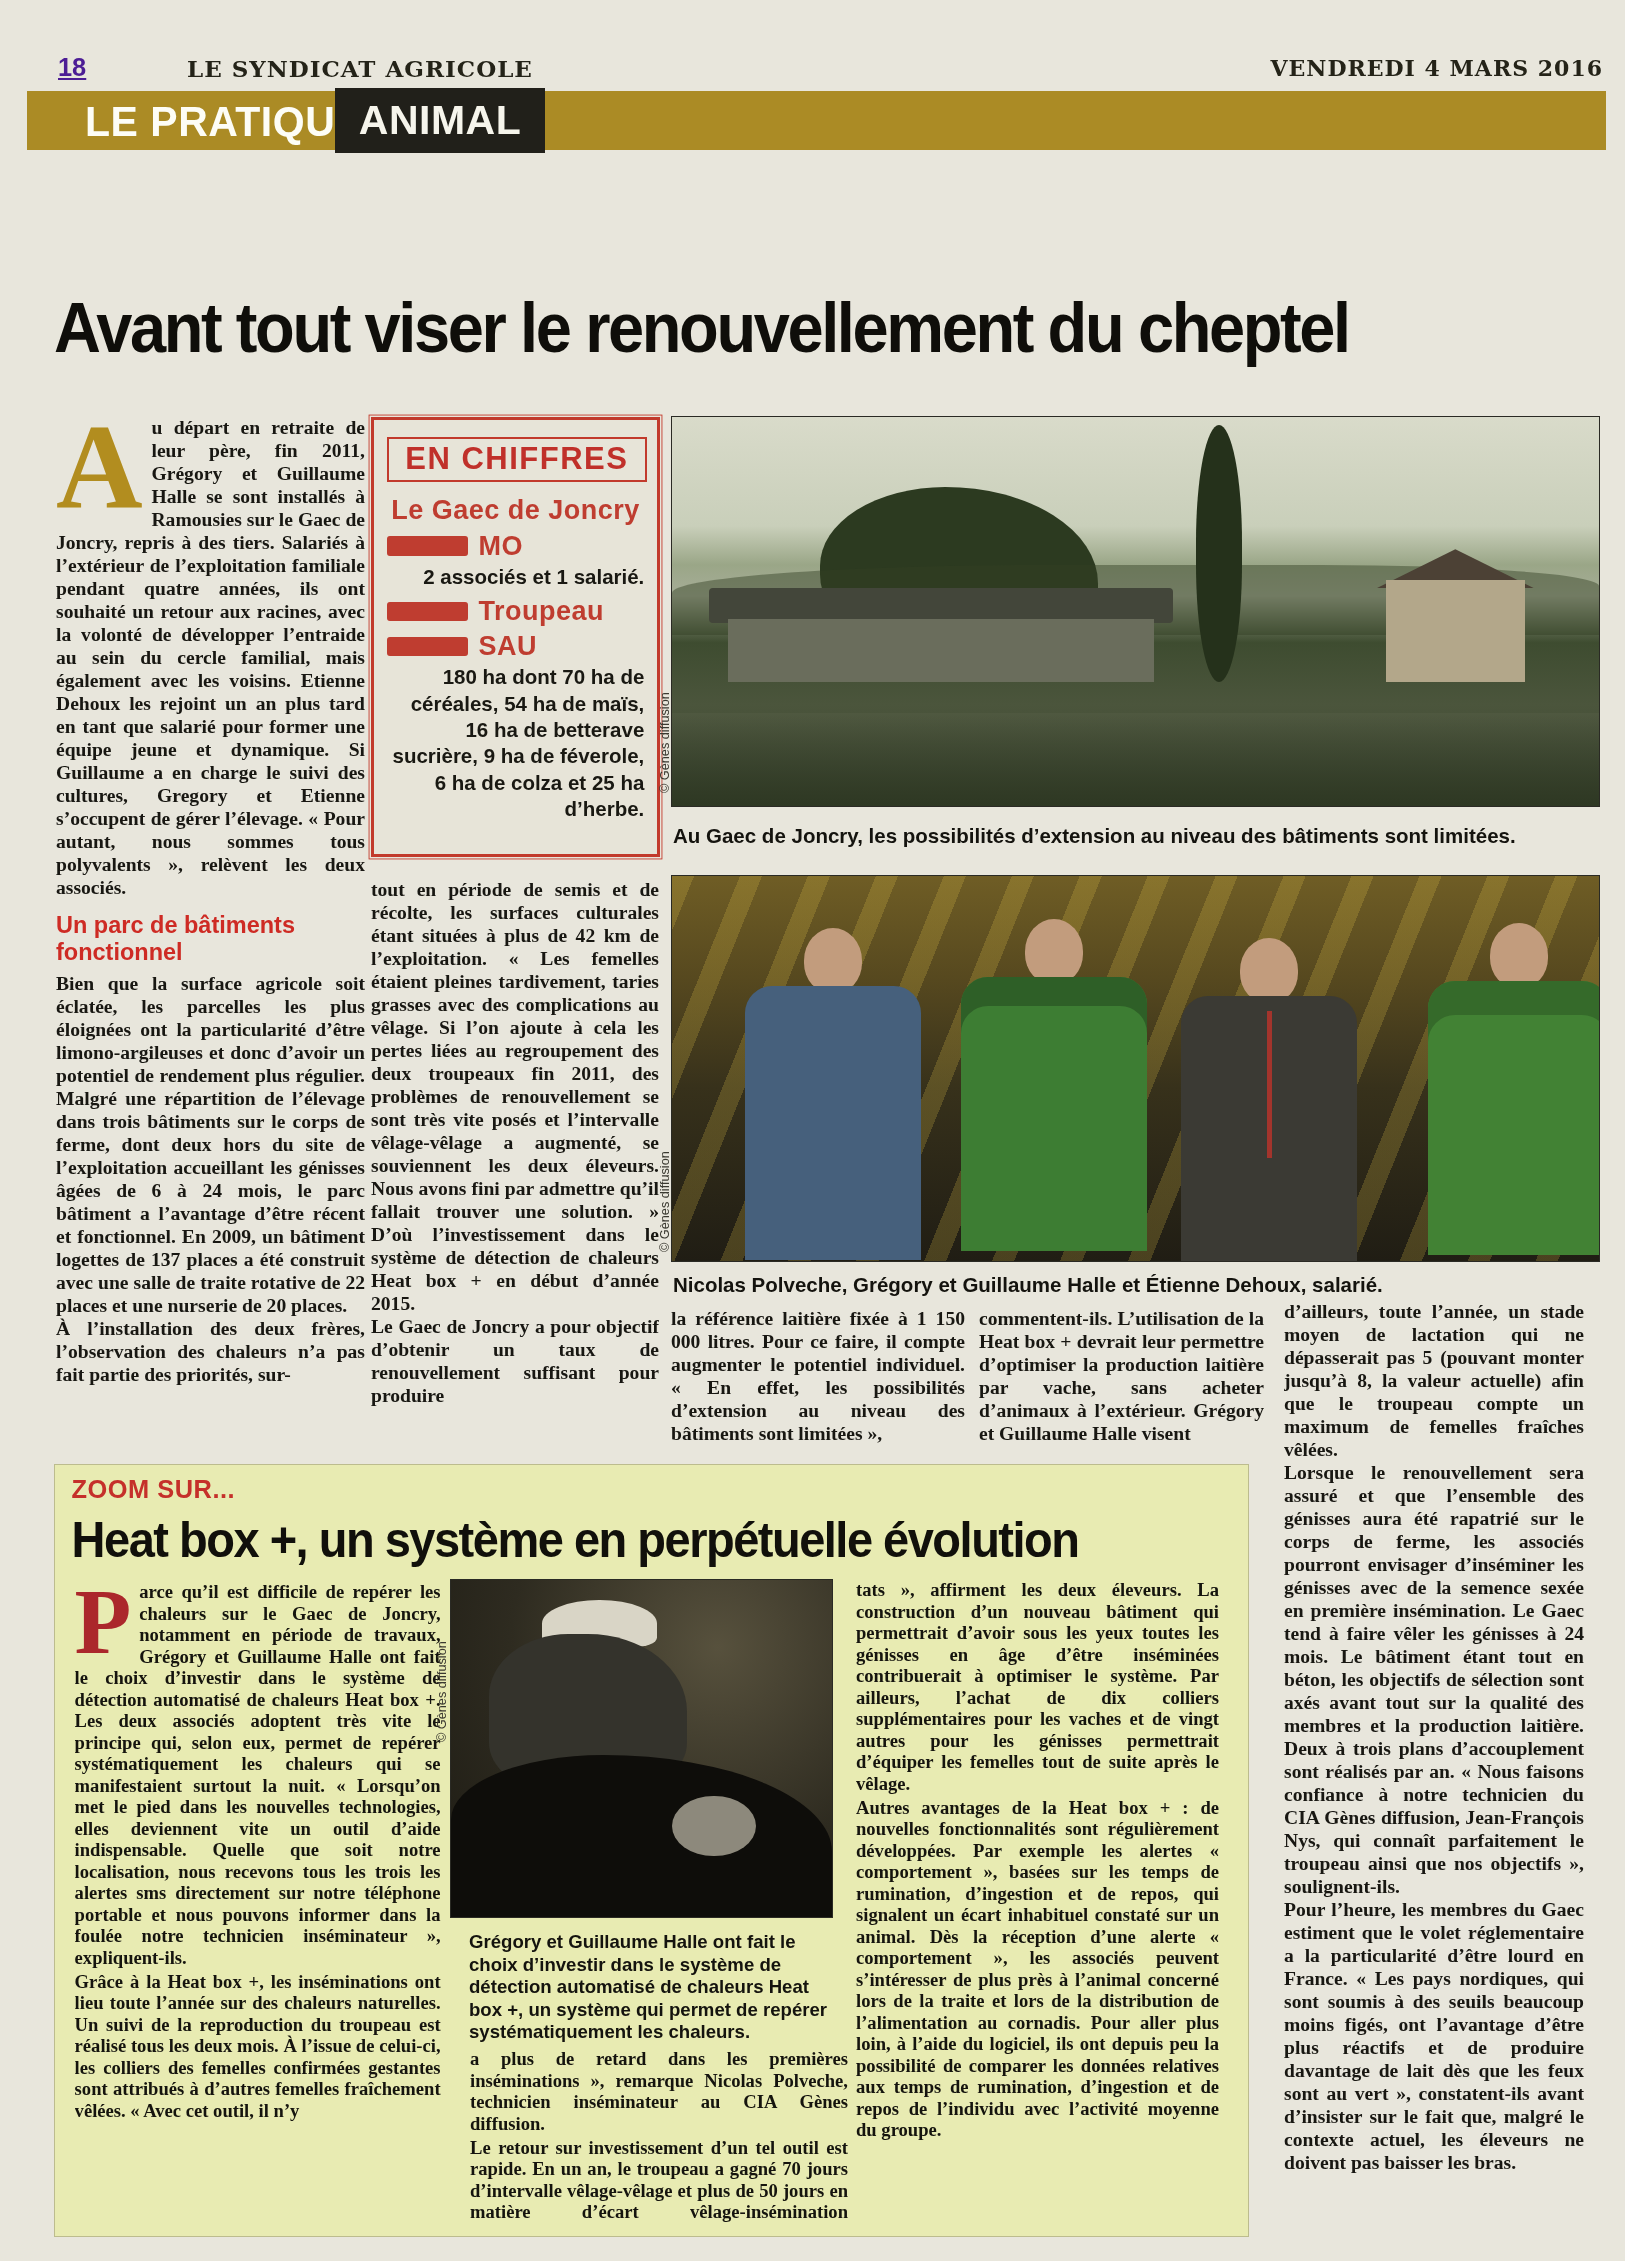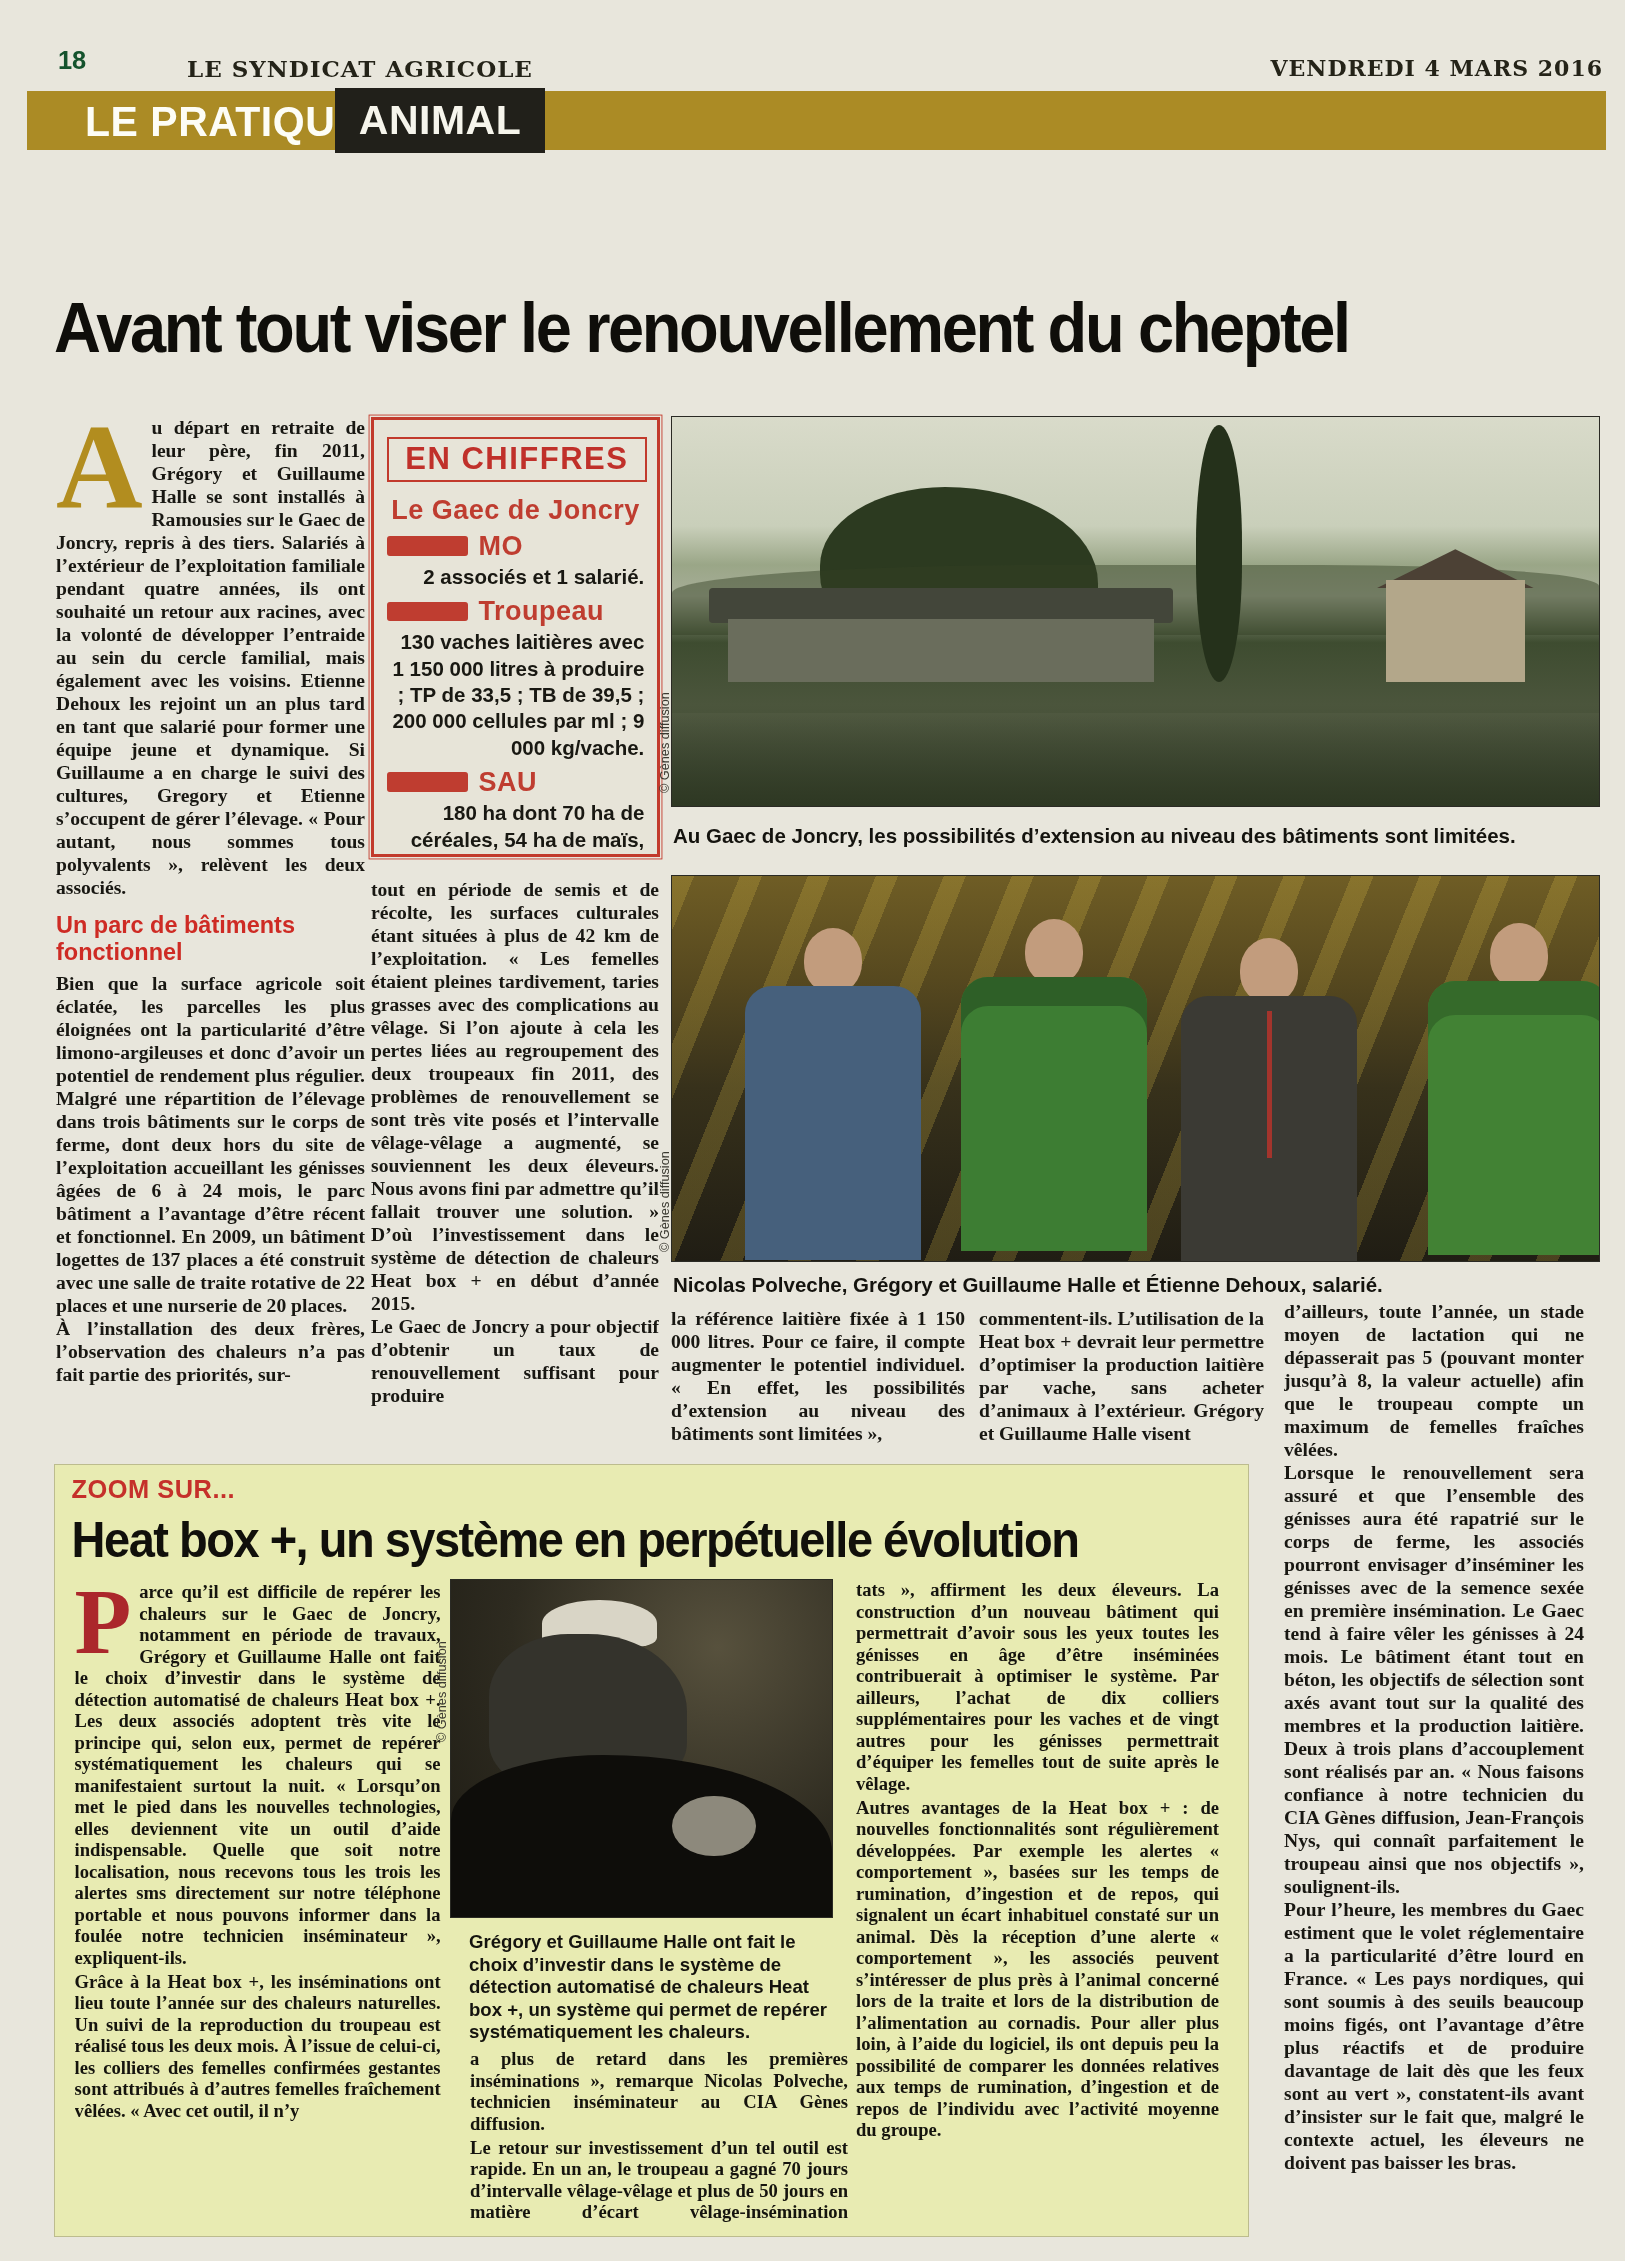--- a/index.html
+++ b/index.html
@@ -1,21 +1,21 @@
 <!DOCTYPE html>
 <html style="font-size:7.8px"><head>
 <meta charset="utf-8">
 <style>
   html,body{margin:0;padding:0;background:#cfcdc4;}
   .page{position:relative;width:1625px;height:2261px;background:#e8e6dc;overflow:hidden;
         font-family:"Liberation Serif",serif;color:#16150f;}
   [data-name]{box-sizing:border-box;}
 
   
-  .page-num{position:absolute;left:58px;top:48px;font:700 25.4px/1 "Liberation Sans",sans-serif;color:#14532d;}
+  .page-num{position:absolute;left:58px;top:55px;font:700 25.4px/1 "Liberation Sans",sans-serif;color:#4c1d95;text-decoration:underline;}
   .masthead{position:absolute;left:187px;top:57px;font:700 23px/1 "DejaVu Serif",serif;letter-spacing:1px;color:#242318;}
   .issue-date{position:absolute;right:22px;top:57px;font:700 22px/1 "DejaVu Serif",serif;letter-spacing:1px;color:#242318;}
 
   .banner{position:absolute;left:27px;top:91px;right:18.6px;height:59px;background:#ab8b25;}
   .banner-left{position:absolute;left:58px;top:6.8px;font:700 41px/45px "Liberation Sans",sans-serif;
                color:#fdfdf6;letter-spacing:0.5px;transform:scaleY(1.05);transform-origin:top left;}
   .banner-box{position:absolute;left:308px;top:-2.9px;width:210px;height:65px;background:#21201a;
               display:flex;align-items:center;justify-content:center;}
   .banner-box span{font:700 41px/1 "Liberation Sans",sans-serif;color:#f6f5ec;letter-spacing:0.5px;}
 
@@ -139,21 +139,20 @@
         <span class="chif-bar" data-name="red-bar-icon"></span>
         <span class="chif-label" data-name="section-label">MO</span>
       </div>
       <p class="chif-body" data-name="section-text">2 associés et 1 salarié.</p>
     </div>
     <div class="chif-sec" data-name="en-chiffres-section-troupeau">
       <div class="chif-head">
         <span class="chif-bar" data-name="red-bar-icon"></span>
         <span class="chif-label" data-name="section-label">Troupeau</span>
       </div>
-      <p class="chif-body" data-name="section-text">130 vaches laitières avec 1 150 000 litres à produire ; TP de 33,5 ; TB de 39,5 ; 200 000 cellules par ml ; 9 000 kg/vache.</p>
     </div>
     <div class="chif-sec" data-name="en-chiffres-section-sau">
       <div class="chif-head">
         <span class="chif-bar" data-name="red-bar-icon"></span>
         <span class="chif-label" data-name="section-label">SAU</span>
       </div>
       <p class="chif-body" data-name="section-text">180 ha dont 70 ha de céréales, 54 ha de maïs, 16 ha de betterave sucrière, 9 ha de féverole, 6 ha de colza et 25 ha d’herbe.</p>
     </div>
   </div>
 

